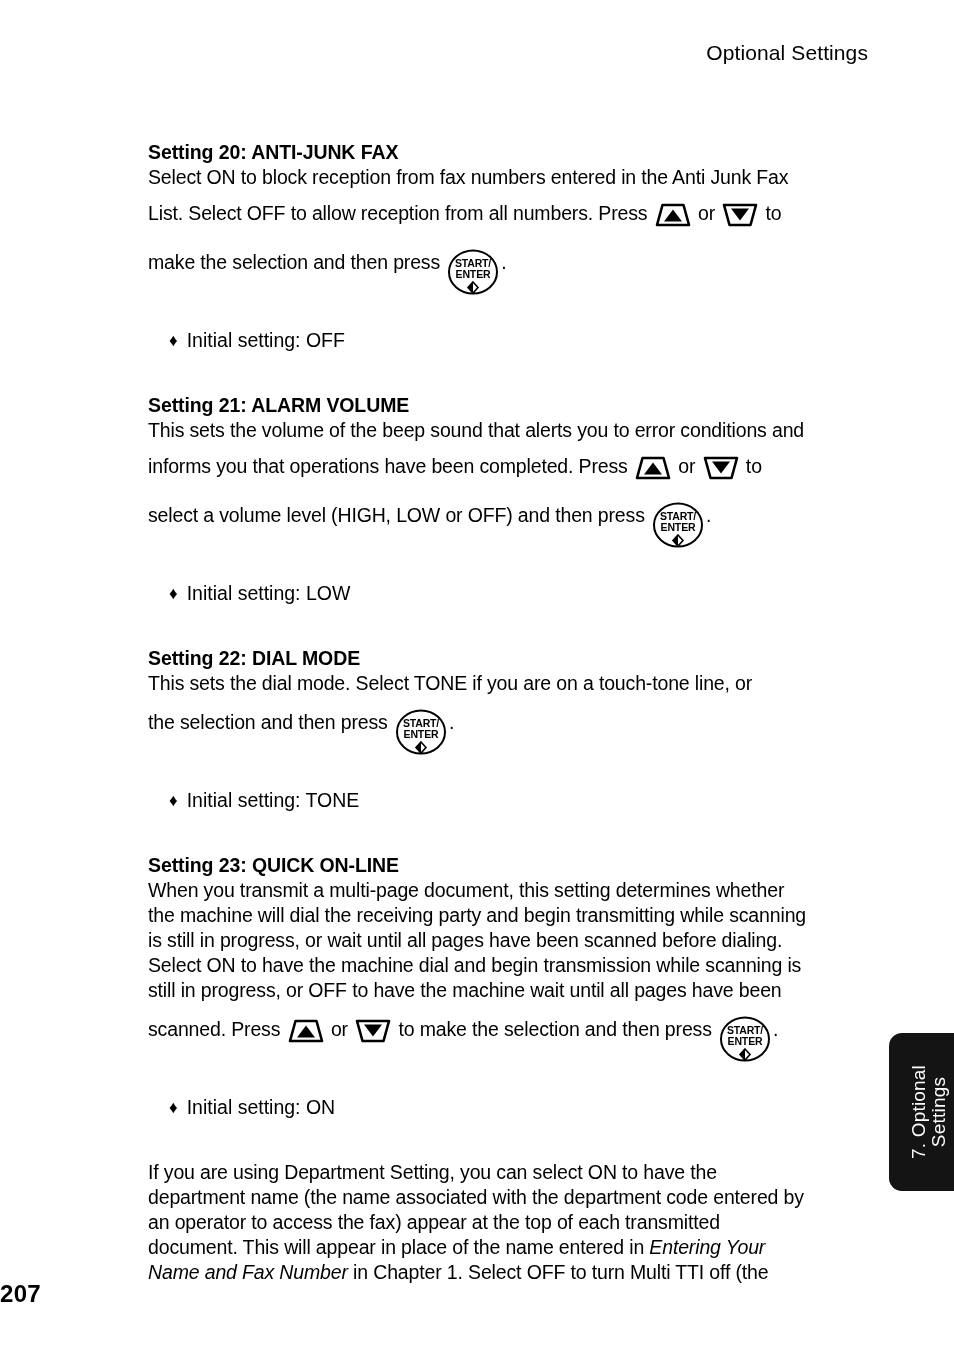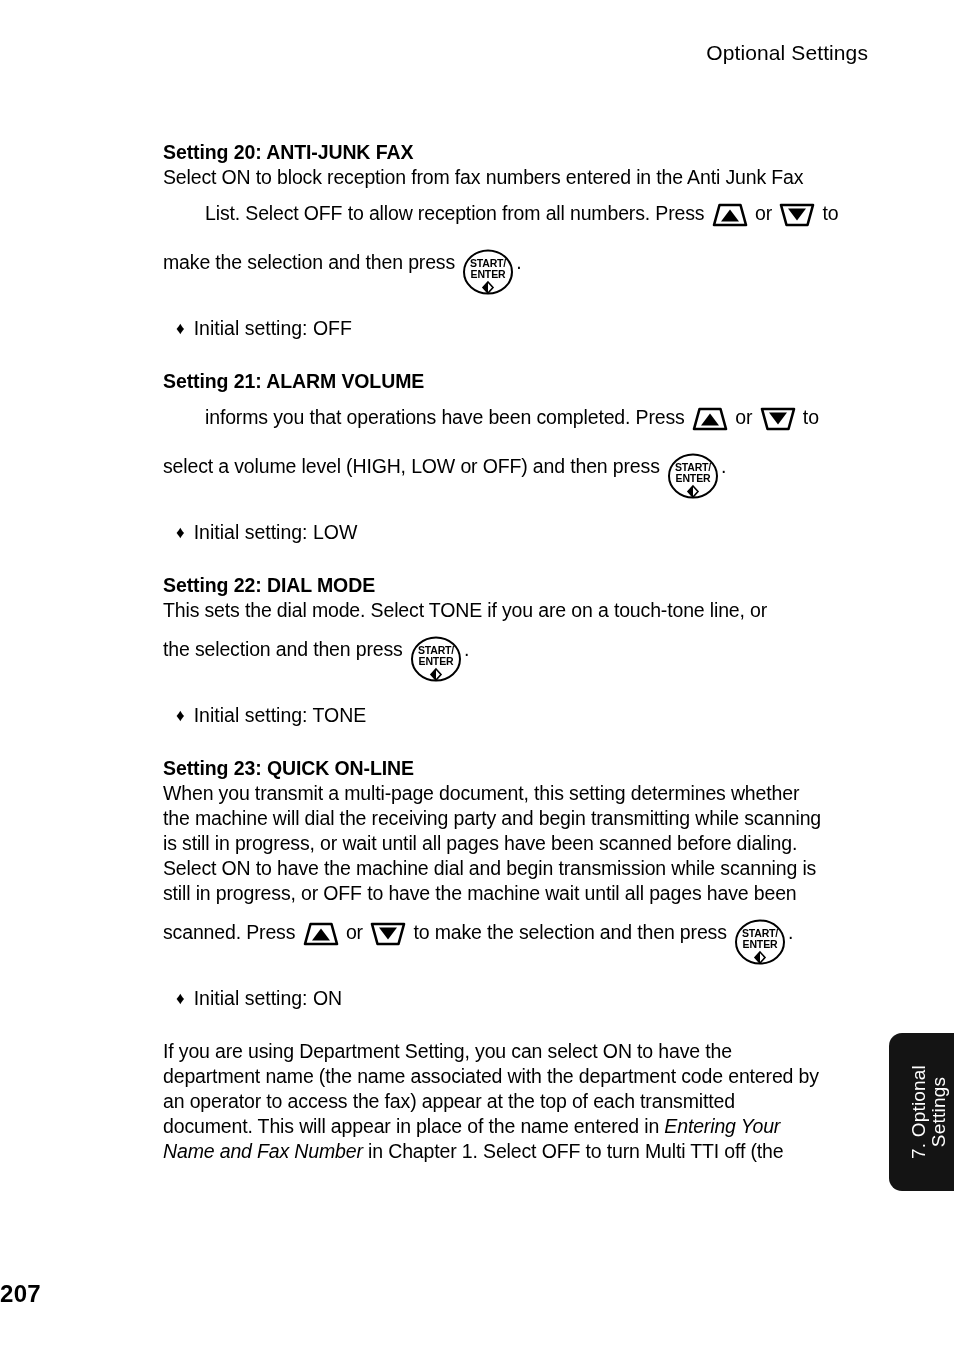--- a/index.html
+++ b/index.html
@@ -28,21 +28,21 @@
     top: 41px;
     right: 86px;
     font-size: 21px;
     letter-spacing: 0.1px;
     white-space: nowrap;
   }
 
   
   .content {
     position: absolute;
-    left: 163px;
+    left: 148px;
     top: 140px;
     width: 706px;
   }
 
   .sec-title {
     font-weight: bold;
     font-size: 19.5px;
     letter-spacing: -0.1px;
     line-height: 24px;
     margin: 0 0 1px 0;
@@ -54,30 +54,29 @@
     letter-spacing: -0.15px;
     margin: 0;
   }
   .para .ln {
     display: block;
     white-space: nowrap;
   }
   
   .para .ln.tall {
     line-height: 46px;
-    margin-left: 42px;
   }
   .para .ln.tall-start {
     line-height: 52px;
   }
 
   .initial {
     font-size: 19.5px;
-    line-height: 23px;
-    margin: 8px;
+    line-height: 31px;
+    margin: 16px;
     padding-left: 5px;
     white-space: nowrap;
   }
   .initial .dia {
     font-size: 17px;
     vertical-align: 1px;
     margin-right: 9px;
   }
 
   em.it {
@@ -172,20 +171,21 @@
               <path d="M26 33 L31 38.5 L26 44 L21 38.5 Z" fill="#ffffff" stroke="#000000" stroke-width="1.6"></path>
               <path d="M26 33 L21 38.5 L26 44 Z" fill="#000000"></path>
             </svg></span><span>.</span></span>
     </div>
     <div class="gap-after-para"></div>
     <div class="initial"><span class="dia">♦</span><span>Initial setting: OFF</span></div>
     <div class="gap-after-init"></div>
 
     <div class="sec-title">Setting 21: ALARM VOLUME</div>
     <div class="para">
+      <span class="ln">This sets the volume of the beep sound that alerts you to error conditions and</span>
       <span class="ln tall"><span>informs you that operations have been completed. Press</span>&nbsp;<span class="key key-arrow"><svg viewBox="0 0 36 26" width="36" height="26" aria-hidden="true">
               <path d="M7.5 3 L28.5 3 L34 23 L2 23 Z" fill="#ffffff" stroke="#000000" stroke-width="2.6" stroke-linejoin="round"></path>
               <path d="M18 7.5 L27 19.5 L9 19.5 Z" fill="#000000"></path>
             </svg></span>&nbsp;<span>or</span>&nbsp;<span class="key key-arrow"><svg viewBox="0 0 36 26" width="36" height="26" aria-hidden="true">
               <path d="M2 3 L34 3 L28.5 23 L7.5 23 Z" fill="#ffffff" stroke="#000000" stroke-width="2.6" stroke-linejoin="round"></path>
               <path d="M9 6.5 L27 6.5 L18 18.5 Z" fill="#000000"></path>
             </svg></span>&nbsp;<span>to</span></span>
       <span class="ln tall-start"><span>select a volume level (HIGH, LOW or OFF) and then press</span>&nbsp;<span class="key key-start"><svg viewBox="0 0 52 46" width="52" height="46" aria-hidden="true">
               <ellipse cx="26" cy="23" rx="24" ry="21.5" fill="#ffffff" stroke="#000000" stroke-width="2"></ellipse>
               <text x="26" y="17.5" text-anchor="middle" font-family="Liberation Sans, sans-serif" font-size="10.5" font-weight="bold" fill="#000000">START/</text>

